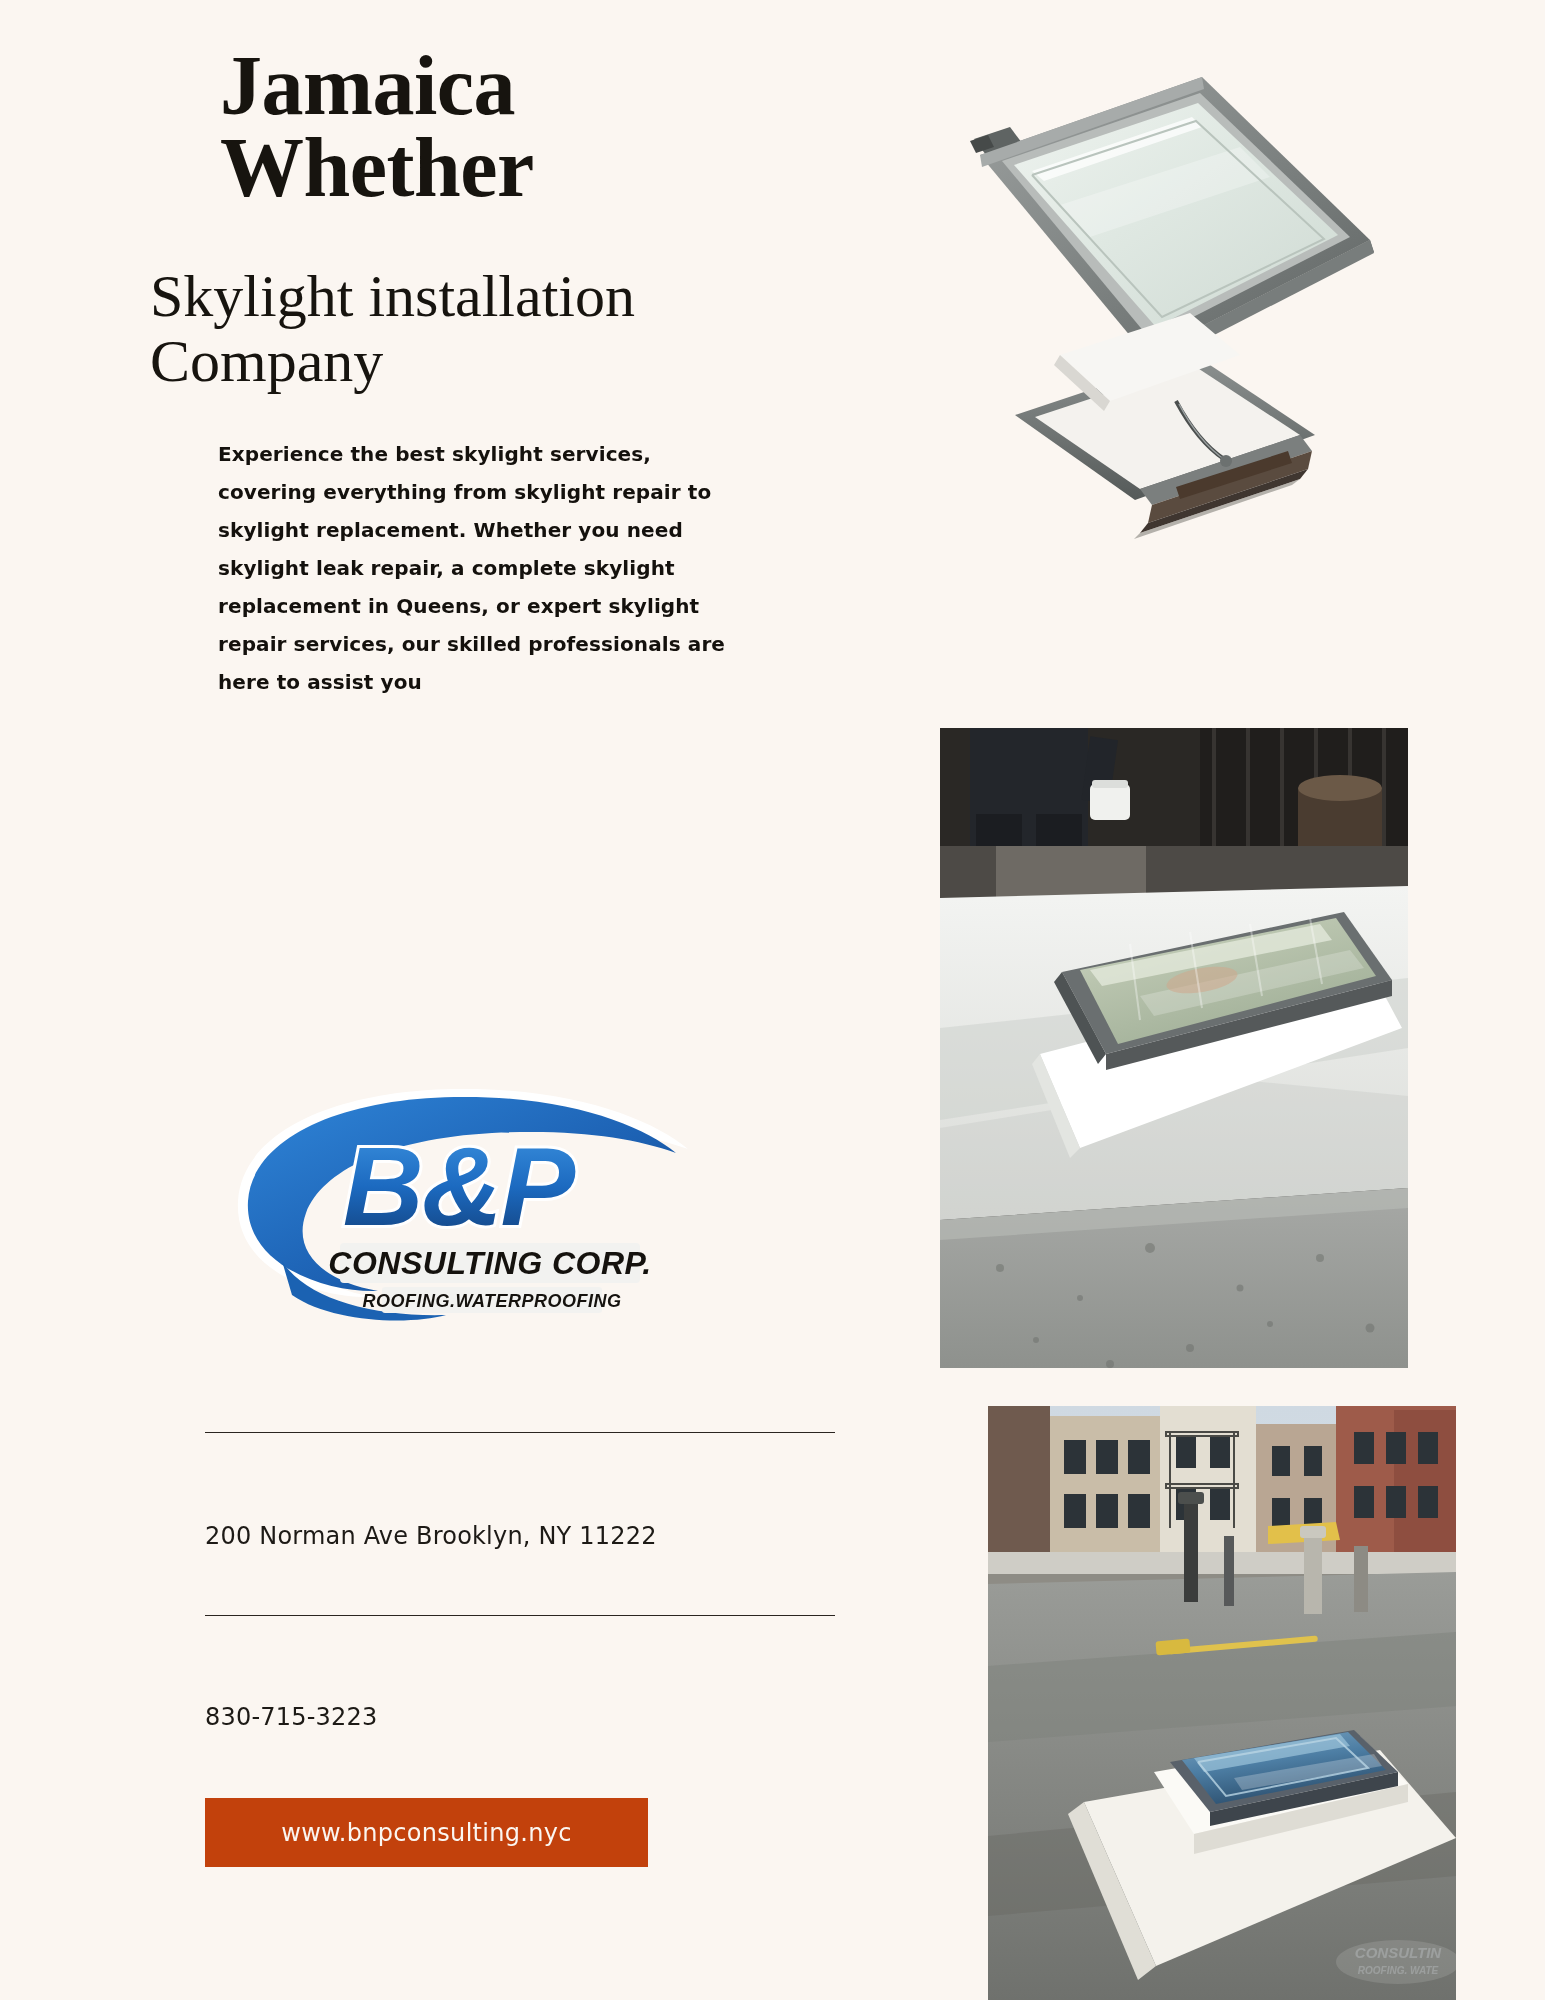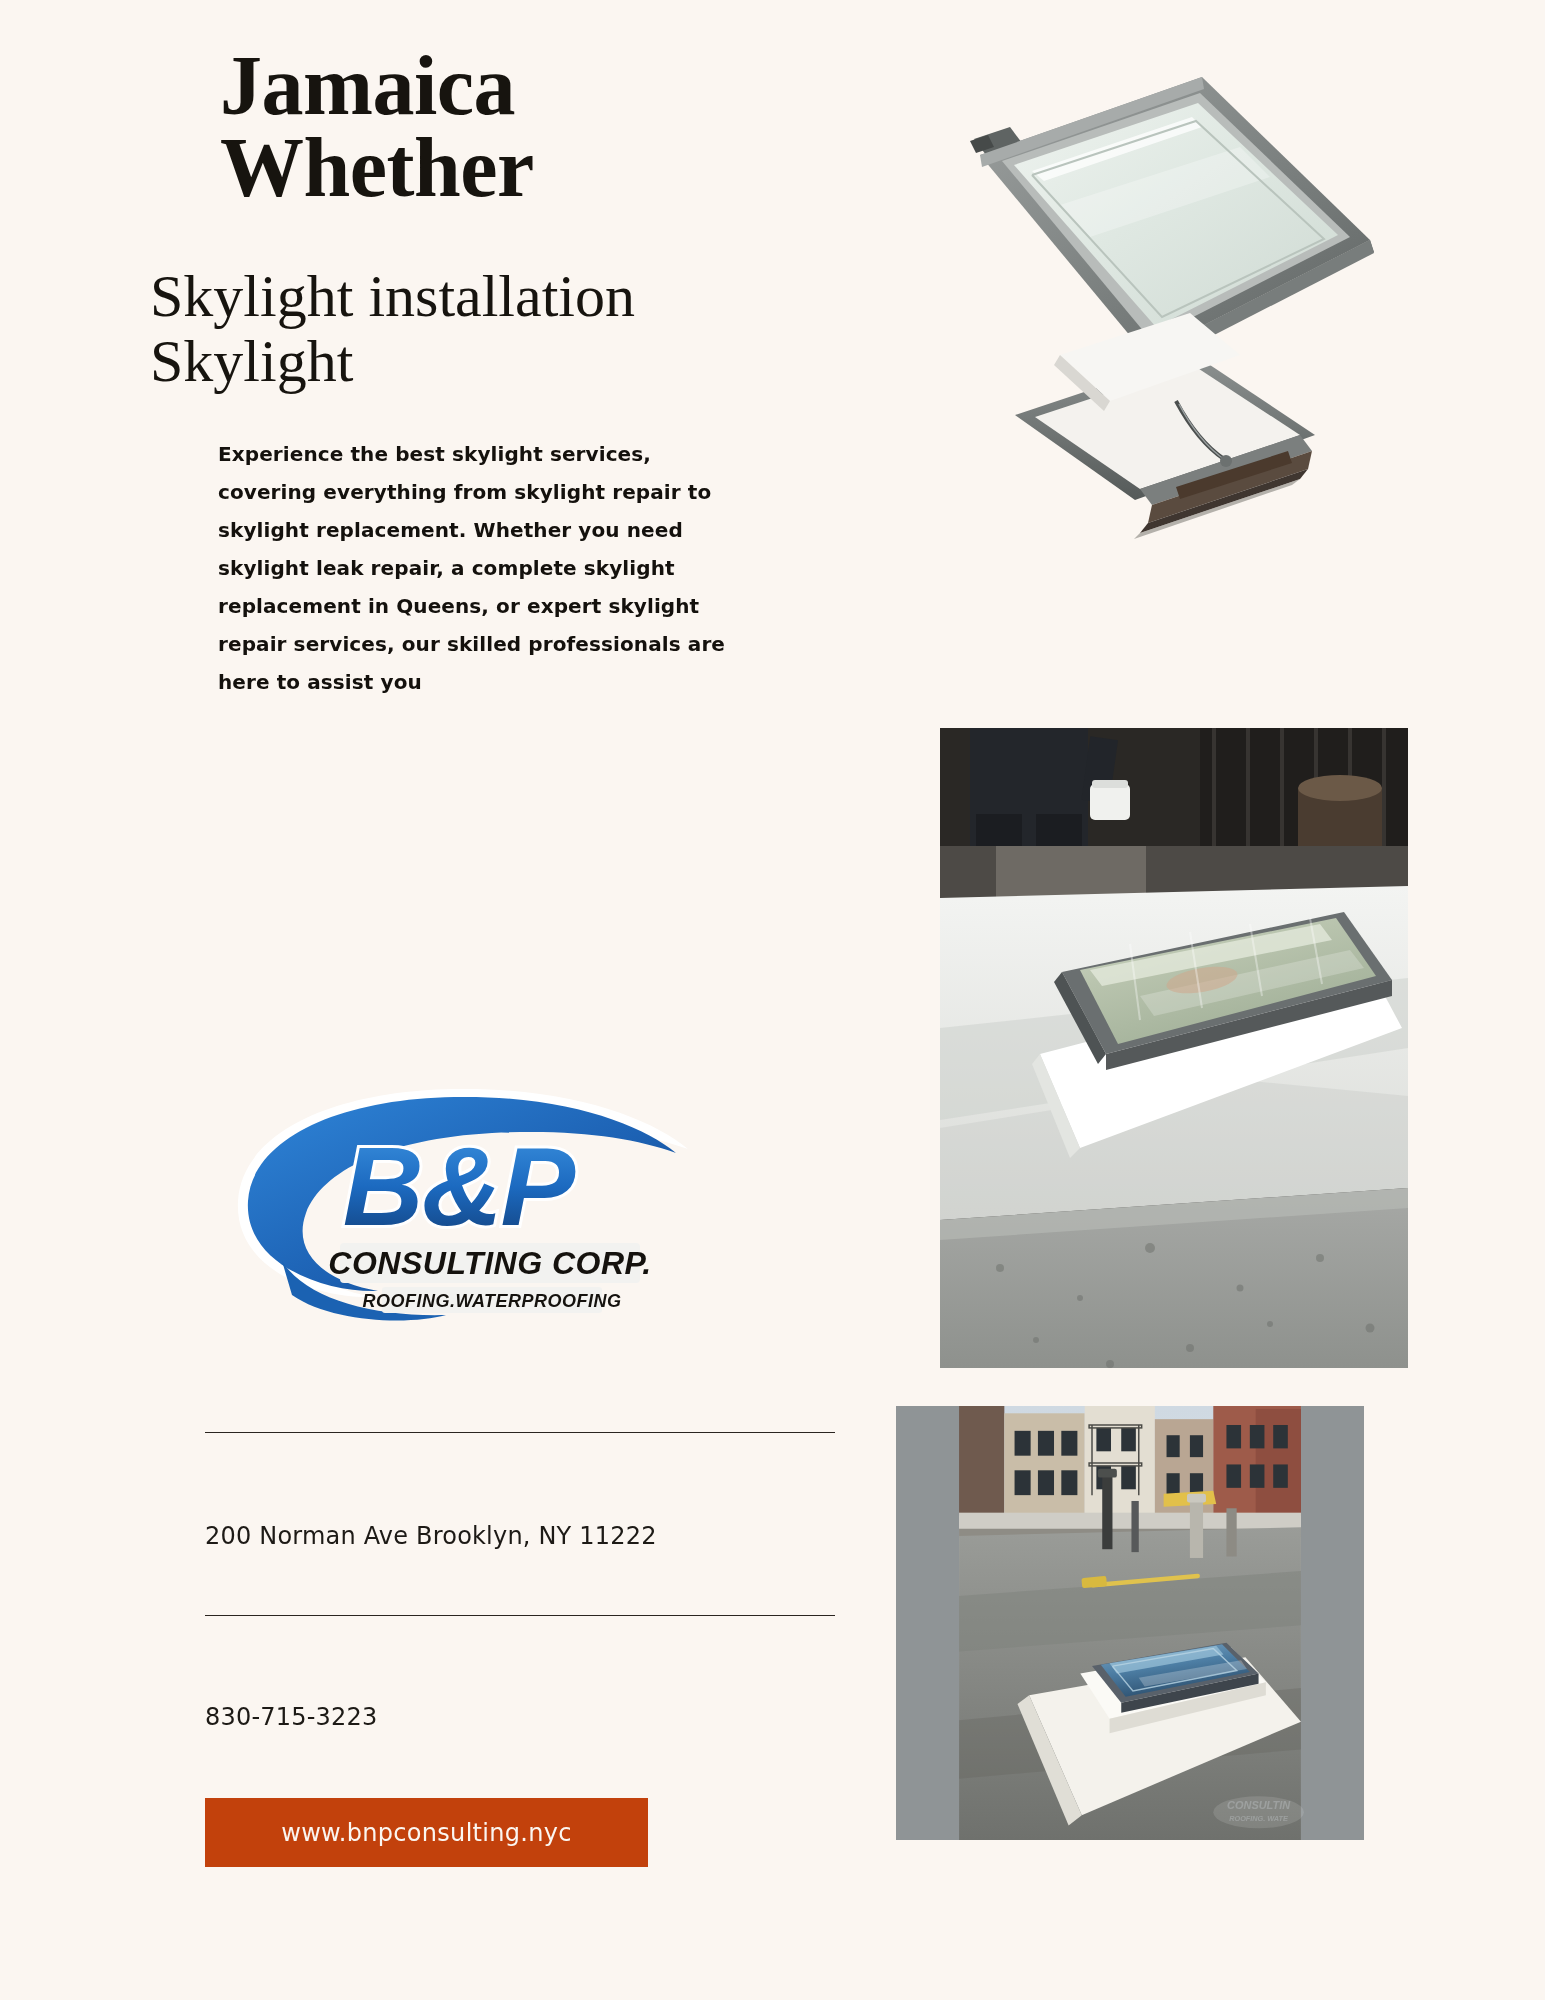--- a/index.html
+++ b/index.html
@@ -140,44 +140,44 @@
   .photo-2 {
     left: 940px;
     top: 728px;
     width: 468px;
     height: 640px;
     background: #9aa1a4;
   }
 
   
   .photo-3 {
-    left: 896px;
+    left: 988px;
     top: 1406px;
     width: 468px;
-    height: 434px;
+    height: 594px;
     background: #8f9496;
   }
 
   .photo svg { display: block; width: 100%; height: 100%; }
 </style>
 </head>
 <body>
 
 <div class="page">
 
   <div class="left-col">
 
     <div class="headline">
       <span class="line">Jamaica</span>
       <span class="line">Whether</span>
     </div>
 
     <div class="subhead">
       <span class="line">Skylight installation</span>
-      <span class="line">Skylight</span>
+      <span class="line">Company</span>
     </div>
 
     <p class="body-copy">Experience the best skylight services, covering everything from skylight repair to skylight replacement. Whether you need skylight leak repair, a complete skylight replacement in Queens, or expert skylight repair services, our skilled professionals are here to assist you</p>
 
     <div class="logo-wrap">
       <svg class="logo-svg" viewBox="0 0 480 270" xmlns="http://www.w3.org/2000/svg">
         <defs>
           <linearGradient id="swooshGrad" x1="0" y1="0" x2="1" y2="1">
             <stop offset="0%" stop-color="#2f85d8"></stop>
             <stop offset="55%" stop-color="#1d62b4"></stop>

